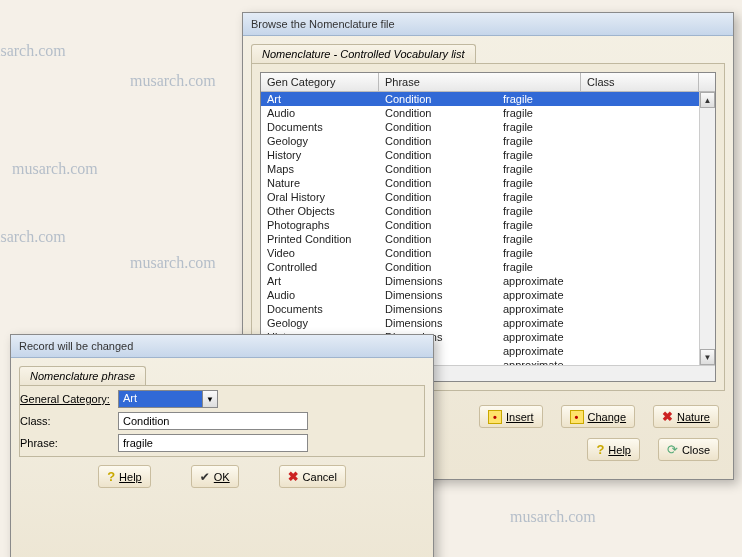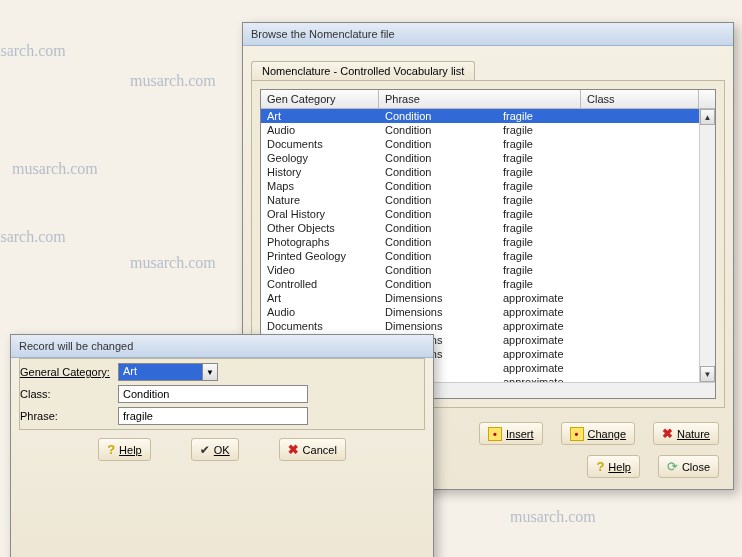--- a/index.html
+++ b/index.html
@@ -28,21 +28,22 @@
     box-shadow: 4px 4px 10px rgba(0,0,0,0.25);
   }
   .titlebar {
     background: linear-gradient(to bottom, #e4ecf6, #c6d6ea);
     border-bottom: 1px solid #9fb4cd;
     padding: 5px 8px;
     font-size: 11px;
     color: #333;
   }
   .tab-container {
-    margin: 15px 8px 0 8px;
+    margin: 8px 8px 0 8px;
+    font-style: italic;
   }
   .tab {
     display: inline-block;
     padding: 3px 10px;
     background: linear-gradient(to bottom, #f8f4e8, #ede6d4);
     border: 1px solid #c0b89f;
     border-bottom: none;
     border-radius: 3px 3px 0 0;
     font-size: 11px;
   }
@@ -202,21 +203,21 @@
 </head>
 <body>
 
 <div class="bg-watermark" style="top:42px;left:-20px">musarch.com</div>
 <div class="bg-watermark" style="top:72px;left:130px">musarch.com</div>
 <div class="bg-watermark" style="top:160px;left:12px">musarch.com</div>
 <div class="bg-watermark" style="top:228px;left:-20px">musarch.com</div>
 <div class="bg-watermark" style="top:254px;left:130px">musarch.com</div>
 <div class="bg-watermark" style="top:508px;left:510px">musarch.com</div>
 
-<div class="window" style="left:242px; top:22px; width:492px; height:468px;">
+<div class="window" style="left:242px; top:12px; width:492px; height:468px;">
   <div class="titlebar">Browse the Nomenclature file</div>
 
   <div class="tab-container">
     <div class="tab">Nomenclature - Controlled Vocabulary list</div>
   </div>
 
   <div class="panel">
     <div class="table-wrapper">
       <div class="table-header">
         <div class="th th1">Gen Category</div>
@@ -270,21 +271,21 @@
               <div class="cell c1">Other Objects</div>
               <div class="cell c2">Condition</div>
               <div class="cell c3">fragile</div>
             </div>
             <div class="row">
               <div class="cell c1">Photographs</div>
               <div class="cell c2">Condition</div>
               <div class="cell c3">fragile</div>
             </div>
             <div class="row">
-              <div class="cell c1">Printed Geology</div>
+              <div class="cell c1">Printed Condition</div>
               <div class="cell c2">Condition</div>
               <div class="cell c3">fragile</div>
             </div>
             <div class="row">
               <div class="cell c1">Video</div>
               <div class="cell c2">Condition</div>
               <div class="cell c3">fragile</div>
             </div>
             <div class="row">
               <div class="cell c1">Controlled</div>
@@ -362,20 +363,23 @@
     <div class="btn">
       <span class="ic-close">⟳</span>
       <span>Close</span>
     </div>
   </div>
 </div>
 
 <div class="window" style="left:10px; top:334px; width:424px; height:234px;">
   <div class="titlebar">Record will be changed</div>
 
+  <div class="tab-container">
+    <div class="tab">Nomenclature phrase</div>
+  </div>
 
   <div class="form-panel">
     <div class="form-row">
       <div class="form-label"><span style="text-decoration:underline">General Category:</span></div>
       <div class="combo">
         <div class="combo-val">Art</div>
         <div class="combo-btn">▼</div>
       </div>
     </div>
     <div class="form-row">

